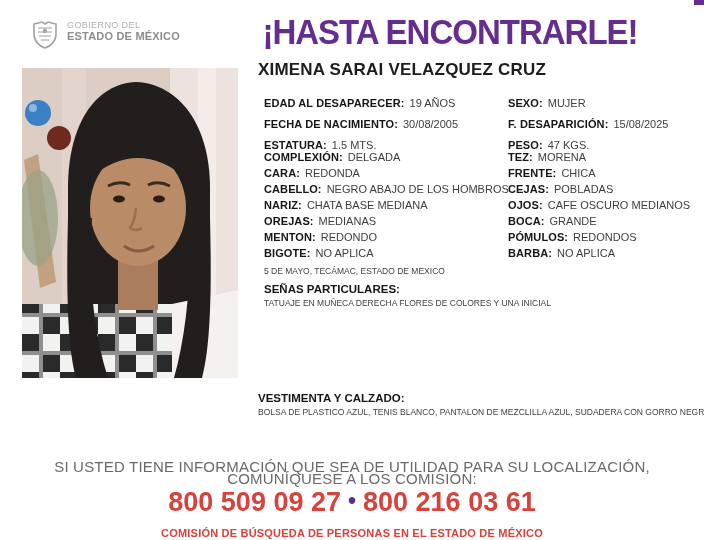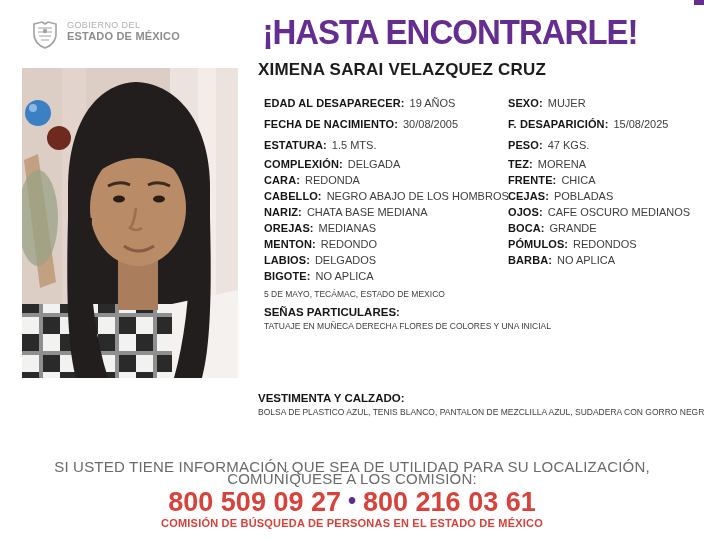--- a/index.html
+++ b/index.html
@@ -25,33 +25,33 @@
   
   .photo{position:absolute;left:22px;top:68px;width:216px;height:310px;overflow:hidden;background:#dcccc4;}
   
   .col{position:absolute;top:97px;}
   .col-left{left:264px;width:248px;}
   .col-right{left:508px;width:192px;}
   .field-row{font-size:11px;line-height:12px;white-space:nowrap;}
   .flabel{font-weight:bold;color:#151515;letter-spacing:.1px;}
   .fvalue{color:#3d3d3d;margin-left:5px;}
   .gap-lg{margin-bottom:9px;}
-  .gap-md{margin-bottom:7px;}
+  .gap-md{}
   .gap-sm{margin-bottom:4px;}
   .section{margin-top:7px;}
   .section-label{font-size:11.5px;font-weight:bold;color:#151515;line-height:13px;white-space:nowrap;}
   .section-value{font-size:8.5px;color:#3d3d3d;line-height:10px;margin-top:2px;white-space:nowrap;}
   
   .vestimenta{position:absolute;left:258px;top:392px;width:440px;}
   
   .footer{position:absolute;left:0;right:0;top:461px;text-align:center;}
   .footer-info{font-size:15px;color:#6a6a6a;line-height:11.5px;letter-spacing:.2px;}
   .phones{margin-top:3px;font-size:27px;font-weight:bold;color:#D8423A;white-space:nowrap;line-height:28px;}
   .phone-sep{color:#5B2D8E;padding:0 7px;font-size:23px;vertical-align:2px;}
-  .commission{font-size:11px;font-weight:bold;color:#D8423A;letter-spacing:.2px;margin-top:1px;}
+  .commission{font-size:11px;font-weight:bold;color:#D8423A;letter-spacing:.2px;margin-top:11px;}
 </style>
 </head>
 <body>
 
 <div class="poster">
 
   <div class="corner-mark"></div>
 
   <div class="logo">
     <span>
@@ -120,21 +120,20 @@
   <div class="col col-left">
     <div class="field-row gap-lg"><span class="flabel">EDAD AL DESAPARECER:</span><span class="fvalue">19 AÑOS</span></div>
     <div class="field-row gap-lg"><span class="flabel">FECHA DE NACIMIENTO:</span><span class="fvalue">30/08/2005</span></div>
     <div class="field-row gap-md"><span class="flabel">ESTATURA:</span><span class="fvalue">1.5 MTS.</span></div>
     <div class="field-row gap-sm"><span class="flabel">COMPLEXIÓN:</span><span class="fvalue">DELGADA</span></div>
     <div class="field-row gap-sm"><span class="flabel">CARA:</span><span class="fvalue">REDONDA</span></div>
     <div class="field-row gap-sm"><span class="flabel">CABELLO:</span><span class="fvalue">NEGRO ABAJO DE LOS HOMBROS</span></div>
     <div class="field-row gap-sm"><span class="flabel">NARIZ:</span><span class="fvalue">CHATA BASE MEDIANA</span></div>
     <div class="field-row gap-sm"><span class="flabel">OREJAS:</span><span class="fvalue">MEDIANAS</span></div>
     <div class="field-row gap-sm"><span class="flabel">MENTON:</span><span class="fvalue">REDONDO</span></div>
-    <div class="field-row gap-sm"><span class="flabel">LABIOS:</span><span class="fvalue">DELGADOS</span></div>
     <div class="field-row"><span class="flabel">BIGOTE:</span><span class="fvalue">NO APLICA</span></div>
 
     <div class="section">
       <div class="section-value">5 DE MAYO, TECÁMAC, ESTADO DE MEXICO</div>
     </div>
     <div class="section">
       <div class="section-label">SEÑAS PARTICULARES:</div>
       <div class="section-value">TATUAJE EN MUÑECA DERECHA FLORES DE COLORES Y UNA INICIAL</div>
     </div>
   </div>

